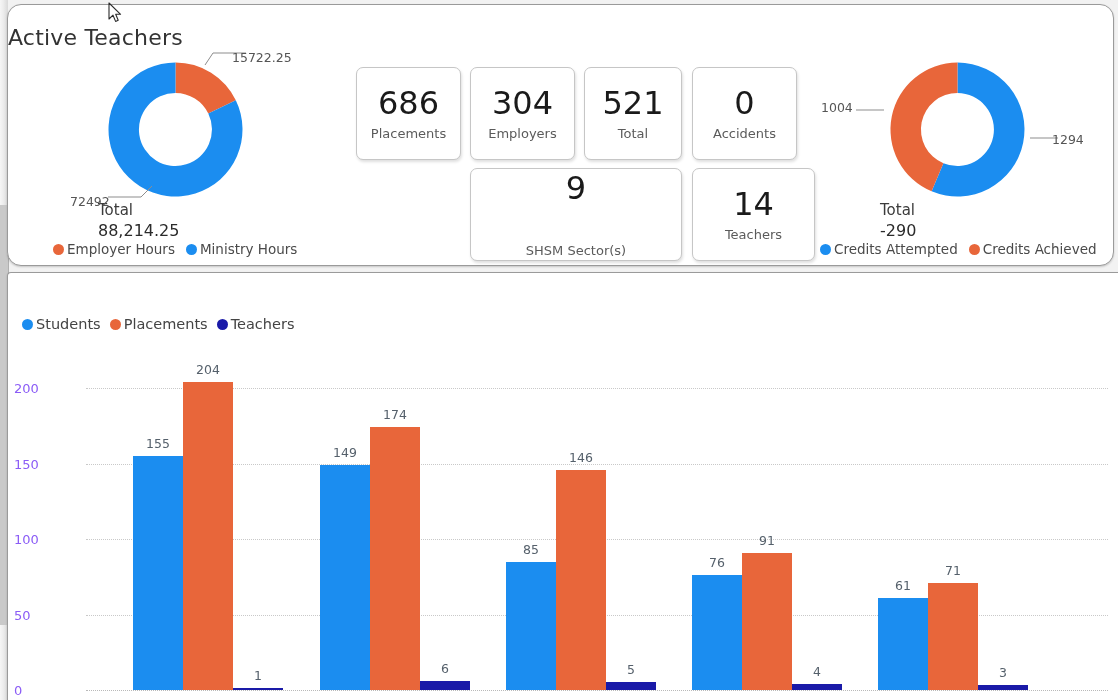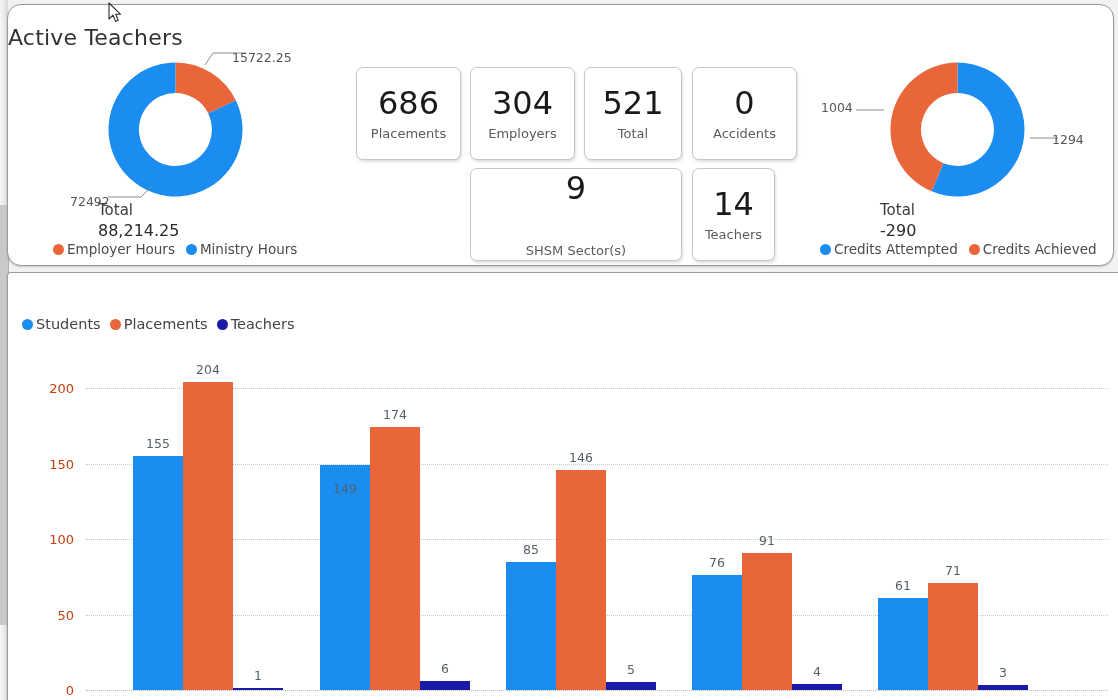--- a/index.html
+++ b/index.html
@@ -76,21 +76,21 @@
   .kpi.wide .cap{align-self:center;margin-top:37px;}
 
   
   #chart{position:absolute;left:8px;top:273px;width:1110px;height:427px;overflow:hidden;}
   .chart-legend{position:absolute;left:14px;top:43px;display:flex;align-items:center;font-size:14.5px;color:#444;}
   .chart-legend .item{display:flex;align-items:center;gap:3px;margin-right:9px;}
 
   .plot{position:absolute;left:0;top:0;width:1110px;height:427px;}
   .ytick{
     position:absolute;right:0;transform:translateY(-50%);
-    font-size:13px;color:#c2410c;text-align:right;width:60px;
+    font-size:13px;color:#8b5cf6;width:60px;
   }
   .gridline{
     position:absolute;height:0;border-top:1px dotted #c9c9c9;
   }
   .bar{position:absolute;bottom:0;}
   .bar-lbl{
     position:absolute;font-size:12.5px;color:#55606b;text-align:center;
     transform:translateX(-50%);white-space:nowrap;
   }
   .axis0{position:absolute;height:0;border-top:1px dotted #b9b9b9;}
@@ -166,21 +166,21 @@
     <div class="kpi" style="left:684px;top:62px;width:105px;height:93px;">
       <div class="num">0</div>
       <div class="cap">Accidents</div>
     </div>
 
     <div class="kpi wide" style="left:462px;top:163px;width:212px;height:93px;">
       <div class="num">9</div>
       <div class="cap">SHSM Sector(s)</div>
     </div>
 
-    <div class="kpi" style="left:684px;top:163px;width:83px;height:93px;">
+    <div class="kpi" style="left:684px;top:163px;width:123px;height:93px;">
       <div class="num">14</div>
       <div class="cap">Teachers</div>
     </div>
 
     <div class="donut-wrap" style="left:872px;top:57px;width:155px;height:135px;">
       <svg width="155" height="135" viewBox="0 0 155 135">
 
         <g transform="translate(77.5,67.5)">
 
           <path d="M 0,-67 A 67,67 0 1 1 -25.9,61.8 L -14.1,33.7 A 36.5,36.5 0 1 0 0,-36.5 Z" fill="#1b8df0"></path>
@@ -246,21 +246,21 @@
         <div class="ytick" style="left: 6px; top: 190.5px;">150</div>
         <div class="gridline" style="left: 78px; top: 115px; width: 1022px;"></div>
         <div class="ytick" style="left: 6px; top: 115px;">200</div>
         <div class="bar" style="left: 125px; width: 50px; height: 234.05px; bottom: 10px; background: rgb(27, 141, 240);"></div>
         <div class="bar-lbl" style="left: 150px; top: 162.95px;">155</div>
         <div class="bar" style="left: 175px; width: 50px; height: 308.04px; bottom: 10px; background: rgb(232, 102, 58);"></div>
         <div class="bar-lbl" style="left: 200px; top: 88.96px;">204</div>
         <div class="bar" style="left: 225px; width: 50px; height: 2px; bottom: 10px; background: rgb(26, 26, 168);"></div>
         <div class="bar-lbl" style="left: 250px; top: 395px;">1</div>
         <div class="bar" style="left: 312px; width: 50px; height: 224.99px; bottom: 10px; background: rgb(27, 141, 240);"></div>
-        <div class="bar-lbl" style="left: 337px; top: 172.01px; margin-top: 36px;">149</div>
+        <div class="bar-lbl" style="left: 337px; top: 172.01px;">149</div>
         <div class="bar" style="left: 362px; width: 50px; height: 262.74px; bottom: 10px; background: rgb(232, 102, 58);"></div>
         <div class="bar-lbl" style="left: 387px; top: 134.26px;">174</div>
         <div class="bar" style="left: 412px; width: 50px; height: 9.06px; bottom: 10px; background: rgb(26, 26, 168);"></div>
         <div class="bar-lbl" style="left: 437px; top: 387.94px;">6</div>
         <div class="bar" style="left: 498px; width: 50px; height: 128.35px; bottom: 10px; background: rgb(27, 141, 240);"></div>
         <div class="bar-lbl" style="left: 523px; top: 268.65px;">85</div>
         <div class="bar" style="left: 548px; width: 50px; height: 220.46px; bottom: 10px; background: rgb(232, 102, 58);"></div>
         <div class="bar-lbl" style="left: 573px; top: 176.54px;">146</div>
         <div class="bar" style="left: 598px; width: 50px; height: 7.55px; bottom: 10px; background: rgb(26, 26, 168);"></div>
         <div class="bar-lbl" style="left: 623px; top: 389.45px;">5</div>

